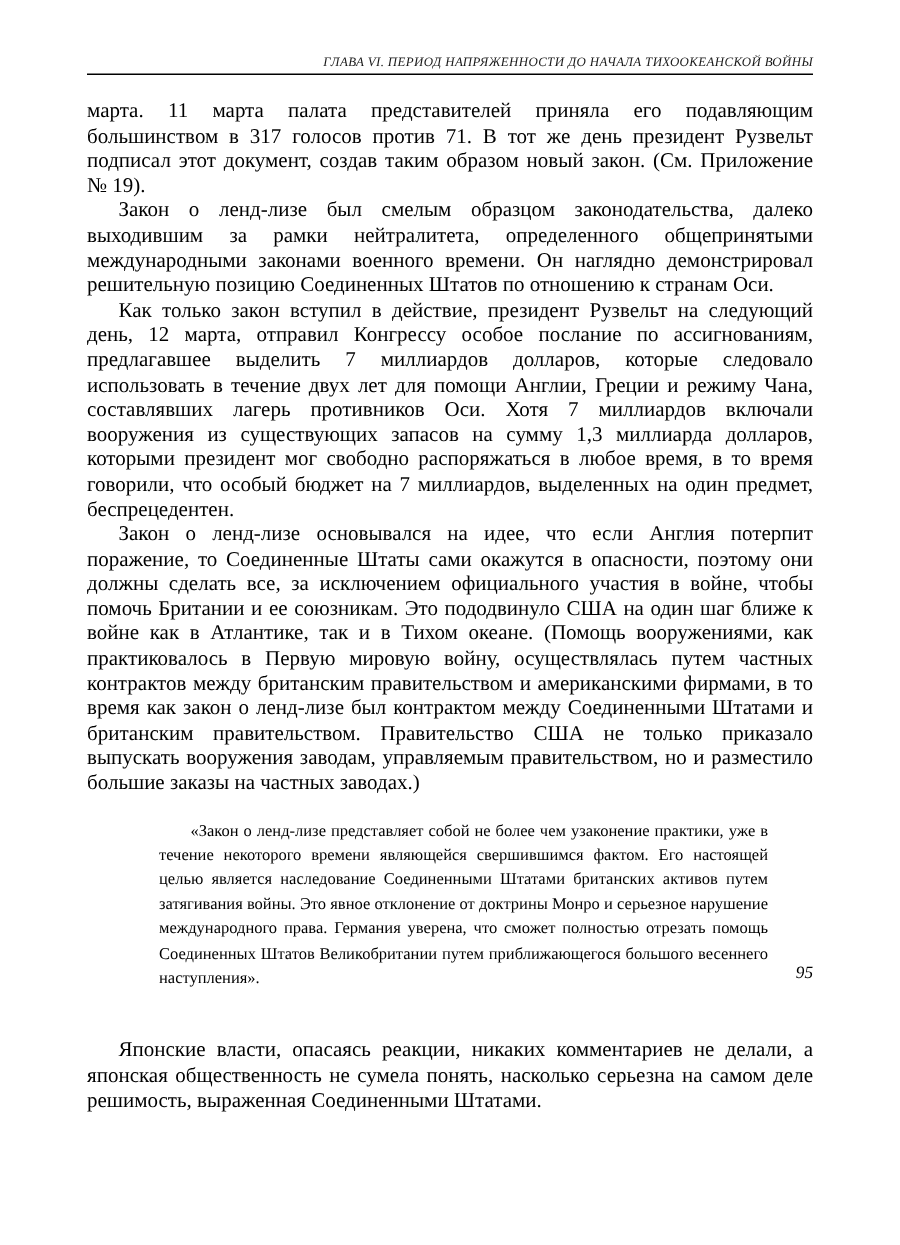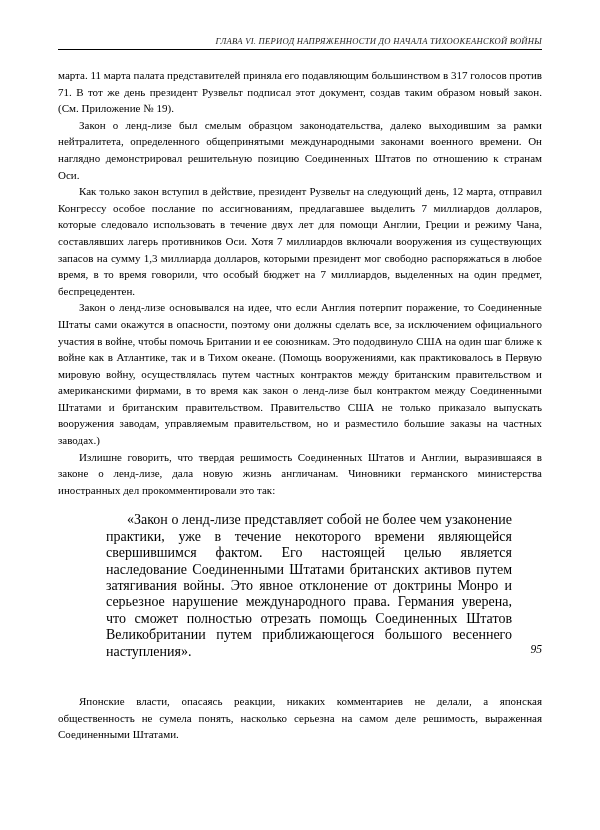--- a/index.html
+++ b/index.html
@@ -32,37 +32,37 @@
     color: #1a1a1a;
     margin: 0 0 3px 0;
     white-space: nowrap;
   }
   .head-rule {
     border: 0;
     border-top: 0.8px solid #000;
     margin: 0 0 17px 0;
   }
   .body-text {
-    font-size: 11px;
+    font-size: 14px;
     line-height: 16.6px;
     text-align: justify;
     text-justify: inter-word;
     hyphens: manual;
   }
   .body-text p {
     margin: 0;
     text-indent: 21px;
   }
   .body-text p.noindent {
     text-indent: 0;
   }
   .blockquote {
     margin: 14px 0 0 0;
     padding: 0 30px 0 48px;
-    font-size: 14px;
+    font-size: 11px;
     line-height: 16.4px;
     text-align: justify;
   }
   .blockquote p {
     margin: 0;
     text-indent: 21px;
   }
   .after-quote {
     margin-top: 33px;
   }
@@ -81,21 +81,20 @@
 <div class="page">
 
   <div class="running-head">ГЛАВА VI. ПЕРИОД НАПРЯЖЕННОСТИ ДО НАЧАЛА ТИХООКЕАНСКОЙ ВОЙНЫ</div>
   <hr class="head-rule">
 
   <div class="body-text">
     <p class="noindent">марта. 11 марта палата представителей приняла его подавляющим большинством в 317 голосов против 71. В тот же день президент Рузвельт подписал этот документ, создав таким образом новый закон. (См. Приложение № 19).</p>
     <p>Закон о ленд-лизе был смелым образцом законодательства, далеко выходившим за рамки нейтралитета, определенного общепринятыми международными законами военного времени. Он наглядно демонстрировал решительную позицию Соединенных Штатов по отношению к странам Оси.</p>
     <p>Как только закон вступил в действие, президент Рузвельт на следующий день, 12 марта, отправил Конгрессу особое послание по ассигнованиям, предлагавшее выделить 7 миллиардов долларов, которые следовало использовать в течение двух лет для помощи Англии, Греции и режиму Чана, составлявших лагерь противников Оси. Хотя 7 миллиардов включали вооружения из существующих запасов на сумму 1,3 миллиарда долларов, которыми президент мог свободно распоряжаться в любое время, в то время говорили, что особый бюджет на 7 миллиардов, выделенных на один предмет, беспрецедентен.</p>
     <p>Закон о ленд-лизе основывался на идее, что если Англия потерпит поражение, то Соединенные Штаты сами окажутся в опасности, поэтому они должны сделать все, за исключением официального участия в войне, чтобы помочь Британии и ее союзникам. Это пододвинуло США на один шаг ближе к войне как в Атлантике, так и в Тихом океане. (Помощь вооружениями, как практиковалось в Первую мировую войну, осуществлялась путем частных контрактов между британским правительством и американскими фирмами, в то время как закон о ленд-лизе был контрактом между Соединенными Штатами и британским правительством. Правительство США не только приказало выпускать вооружения заводам, управляемым правительством, но и разместило большие заказы на частных заводах.)</p>
-    <p>Излишне говорить, что твердая решимость Соединенных Штатов и Англии, выразившаяся в законе о ленд-лизе, дала новую жизнь англичанам. Чиновники германского министерства иностранных дел прокомментировали это так:</p>
   </div>
 
   <div class="blockquote">
     <p>«Закон о ленд-лизе представляет собой не более чем узаконение практики, уже в течение некоторого времени являющейся свершившимся фактом. Его настоящей целью является наследование Соединенными Штатами британских активов путем затягивания войны. Это явное отклонение от доктрины Монро и серьезное нарушение международного права. Германия уверена, что сможет полностью отрезать помощь Соединенных Штатов Великобритании путем приближающегося большого весеннего наступления».</p>
   </div>
 
   <div class="body-text after-quote">
     <p>Японские власти, опасаясь реакции, никаких комментариев не делали, а японская общественность не сумела понять, насколько серьезна на самом деле решимость, выраженная Соединенными Штатами.</p>
   </div>
 

